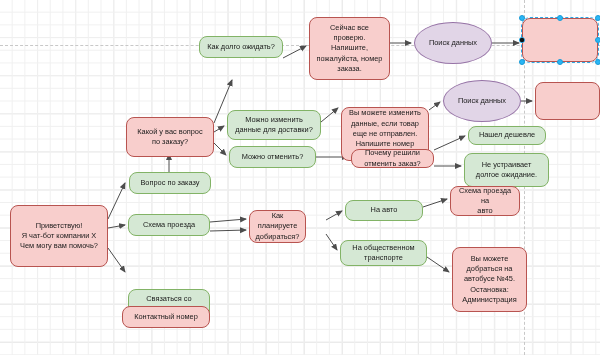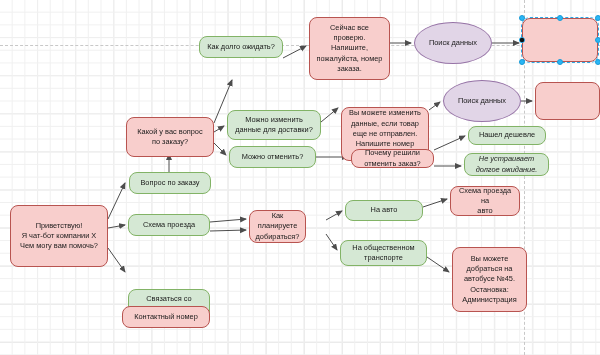--- a/index.html
+++ b/index.html
@@ -179,21 +179,21 @@
 пожалуйста, номер
 заказа.</div>
   <div class="node pink" style="left:341px;top:83px;width:88px;height:54px;margin-top:24px;">Вы можете изменить
 данные, если товар
 еще не отправлен.
 Напишите номер
 заказа.</div>
   <div class="node pink" style="left:351px;top:141px;width:83px;height:19px;margin-top:8px;">Почему решили
 отменить заказ?</div>
   <div class="node green" style="left:468px;top:126px;width:78px;height:19px;">Нашел дешевле</div>
-  <div class="node green" style="left:464px;top:153px;width:85px;height:23px;font-style:italic;">Не устраивает
+  <div class="node green" style="left:464px;top:153px;width:85px;height:34px;">Не устраивает
 долгое ожидание.</div>
   <div class="node purple" style="left:414px;top:22px;width:78px;height:42px;">Поиск данных</div>
   <div class="node purple" style="left:443px;top:80px;width:78px;height:42px;">Поиск данных</div>
   <div class="node pink selected" style="left:522px;top:18px;width:76px;height:44px;"></div>
   <div class="node pink" style="left:535px;top:82px;width:65px;height:38px;"></div>
   <div class="node pink" style="left:249px;top:210px;width:57px;height:33px;">Как планируете
 добираться?</div>
   <div class="node green" style="left:345px;top:200px;width:78px;height:21px;">На авто</div>
   <div class="node green" style="left:340px;top:240px;width:87px;height:26px;">На общественном
 транспорте</div>

